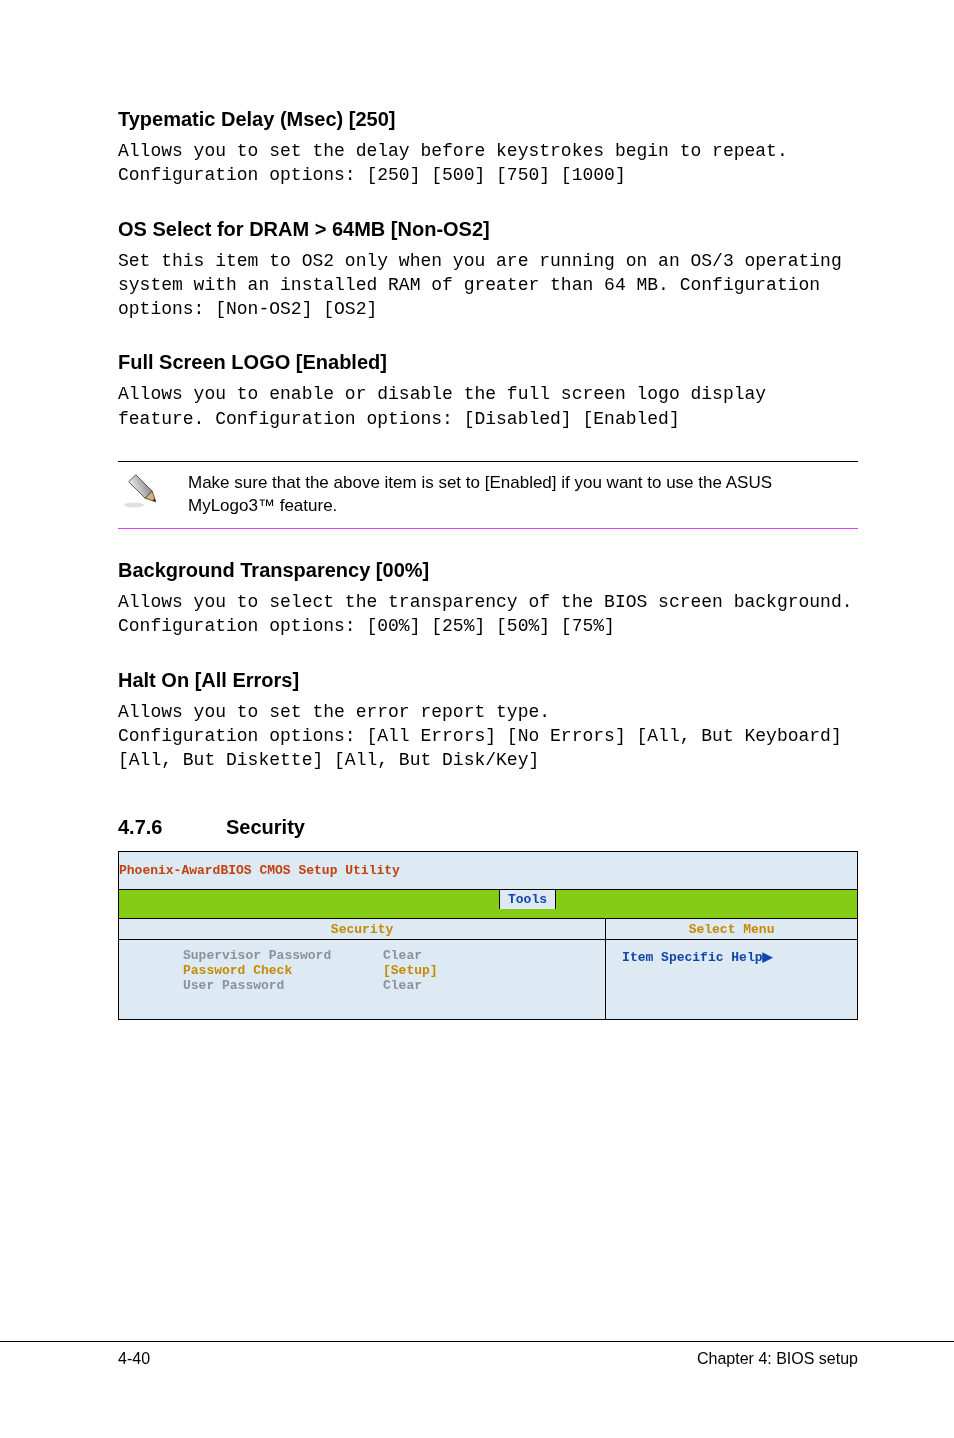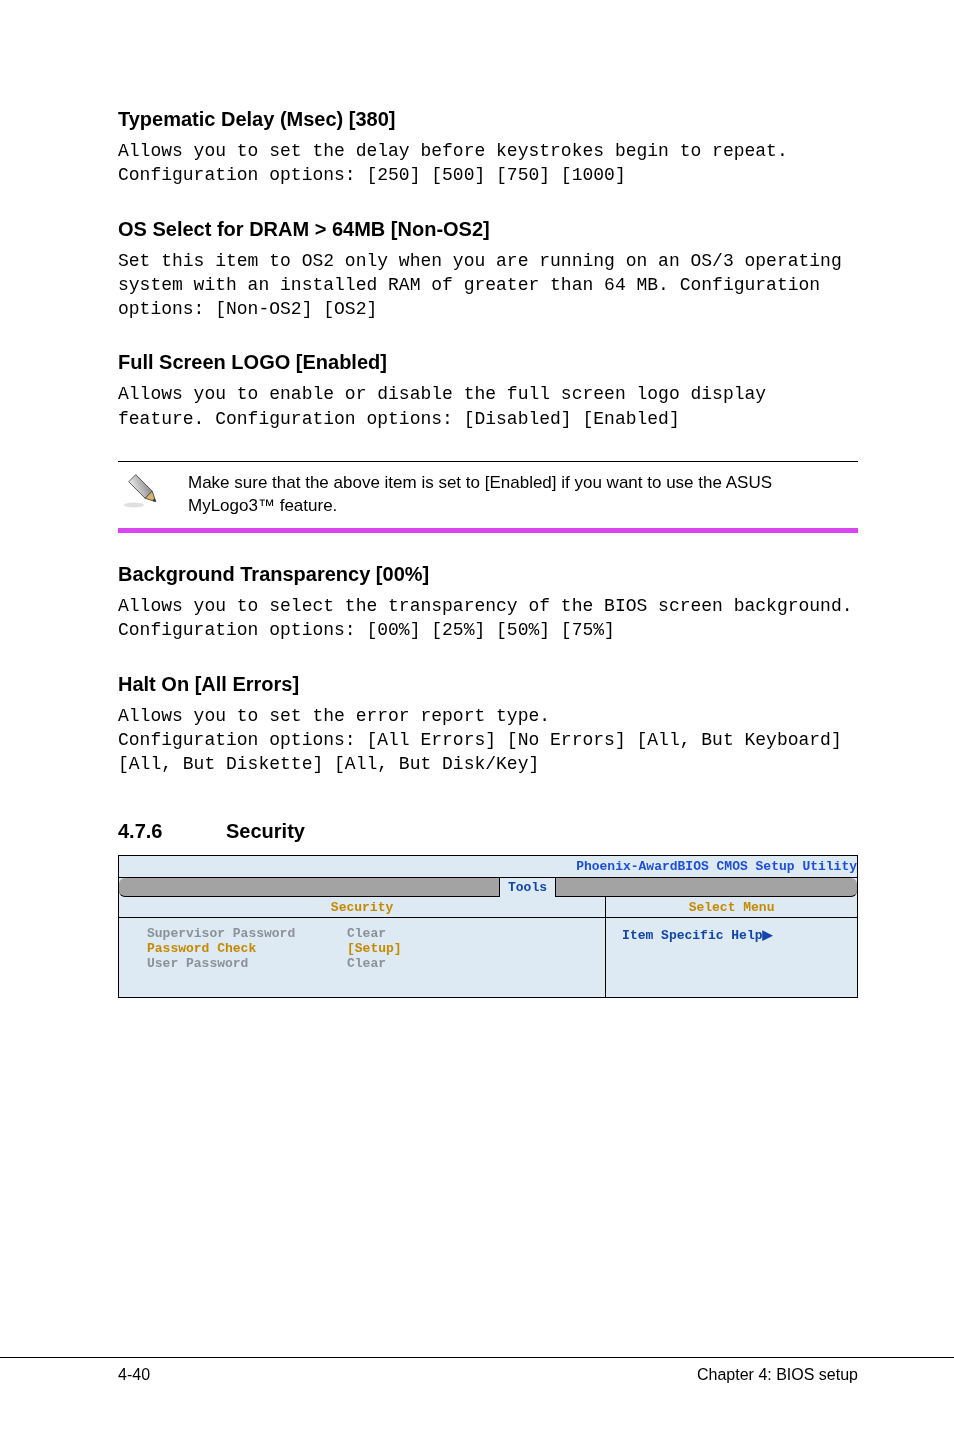--- a/index.html
+++ b/index.html
@@ -24,21 +24,21 @@
     margin: 0 0 8px 0;
   }
   .body {
     font-size: 18px;
     line-height: 1.35;
     margin: 0 0 30px 0;
     font-family: Liberation Mono, monospace;
   }
   .note-block {
     border-top: 1px solid #000;
-    border-bottom: 5px solid #d946ef;
+    border-bottom: 1px solid #d946ef;
     margin: 0 0 30px 0;
     display: flex;
     align-items: flex-start;
     padding: 8px 0 10px 0;
   }
   .note-icon {
     width: 70px;
     flex: 0 0 70px;
     padding-left: 6px;
   }
@@ -56,32 +56,31 @@
   .h2 .num { display: inline-block; width: 108px; }
   
   .bios {
     border: 1px solid #000;
     background: #dde9f3;
     font-family: "Courier New", monospace;
     font-size: 13px;
     font-weight: bold;
   }
   .bios-title {
-    text-align: right;
-    color: #1d4ed8;
-    padding: 3px 0;
+    text-align: left;
+    color: #c2410c;
+    padding: 11px 0;
     border-bottom: 1px solid #000;
   }
   .bios-tabbar {
-    background: #a3a3a3;
+    background: #84cc16;
     color: #fff;
-    height: 19px;
+    height: 29px;
     position: relative;
     border-bottom: 1px solid #000;
-    border-radius: 6px;
   }
   .bios-tab {
     position: absolute;
     top: 0;
     height: 19px;
     background: #dde9f3;
     color: #1245a8;
     padding: 2px 8px 0 8px;
     border-left: 1px solid #000;
     border-right: 1px solid #000;
@@ -101,51 +100,51 @@
     color: #c58a00;
     padding: 3px 0 2px 0;
     border-bottom: 1px solid #000;
   }
   .bios-left-body {
     padding: 8px 0 26px 28px;
     color: #8a9199;
     font-weight: bold;
   }
   .bios-left-body .row { white-space: pre; }
-  .bios-left-body .label { display: inline-block; width: 200px; }
+  .bios-left-body .label { display: inline-block; width: 200px; margin-left: 36px; }
   .bios-left-body .hl { color: #c58a00; }
   .bios-right-body {
     padding: 8px 28px 12px 16px;
     color: #1245a8;
     font-weight: bold;
     line-height: 1.35;
   }
   .arrow { font-family: Arial, sans-serif; }
   
   .footer {
     position: absolute;
     left: 0;
     right: 0;
-    bottom: 54px;
+    bottom: 70px;
     padding: 0 96px 0 118px;
     border-top: 1px solid #000;
     display: flex;
     justify-content: space-between;
     font-size: 16px;
     padding-top: 8px;
     margin-top: 36px;
   }
   svg.pencil { width: 40px; height: 40px; }
 </style>
 </head>
 <body>
 
 <div class="page">
 
-  <div class="h3">Typematic Delay (Msec) [380]</div>
+  <div class="h3">Typematic Delay (Msec) [250]</div>
   <div class="body">Allows you to set the delay before keystrokes begin to repeat. Configuration options: [250] [500] [750] [1000]</div>
 
   <div class="h3">OS Select for DRAM &gt; 64MB [Non-OS2]</div>
   <div class="body">Set this item to OS2 only when you are running on an OS/3 operating system with an installed RAM of greater than 64 MB. Configuration options: [Non-OS2] [OS2]</div>
 
   <div class="h3">Full Screen LOGO [Enabled]</div>
   <div class="body" style="">Allows you to enable or disable the full screen logo display feature. Configuration options: [Disabled] [Enabled]</div>
 
   <div class="note-block">
     <div class="note-icon">

